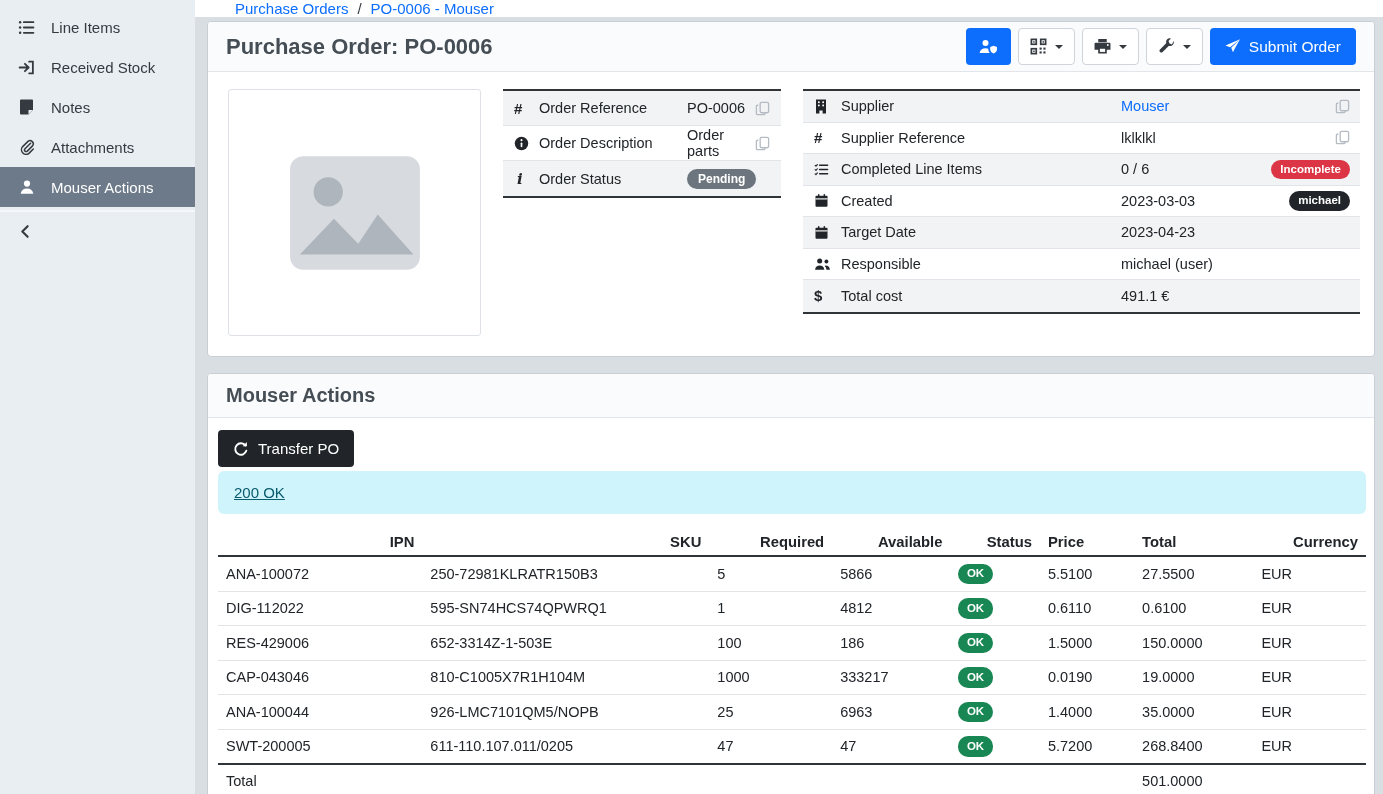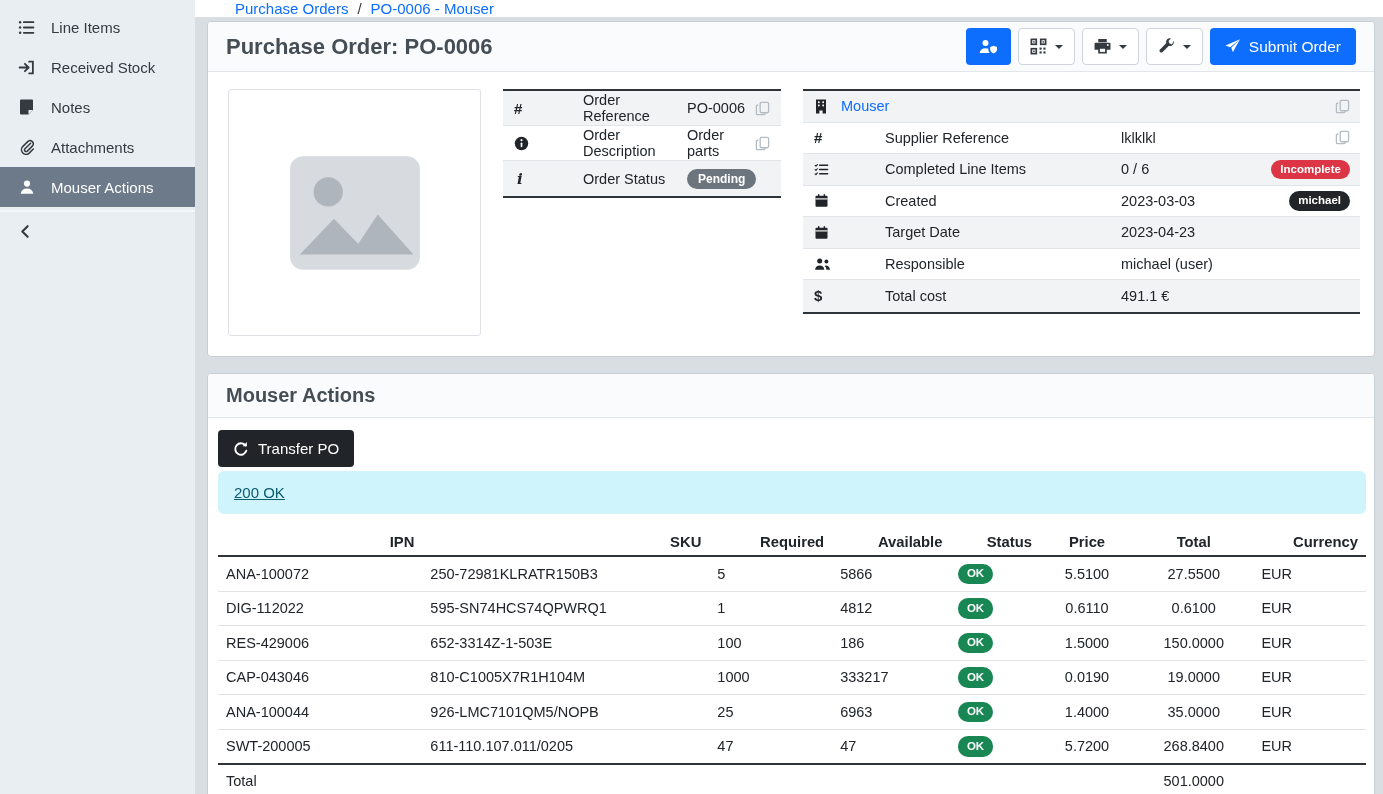--- a/index.html
+++ b/index.html
@@ -46,40 +46,40 @@
   .dtable.left { width:278px; }
   .dtable.right { flex:1; }
   .drow { display:grid; align-items:center; border-bottom:1px solid #e1e4e8; background:#fff; }
   .drow:last-child { border-bottom:none; }
   .drow:nth-child(odd) { background:#f1f3f4; }
   .left .drow { grid-template-columns:36px 148px 1fr 26px; min-height:35px; }
   .right .drow { grid-template-columns:38px 280px 1fr auto; min-height:31.5px; }
   .dicon { justify-self:start; padding-left:11px; color:#212529; display:flex; align-items:center; }
   .dicon.txt { font-weight:700; font-size:15px; }
   .dicon.info-i { font-family:"DejaVu Serif", serif; font-style:italic; font-size:15px; font-weight:700; padding-left:14px; }
-  .dlabel { color:#212529;margin-left:44px; }
+  .dlabel { color:#212529; }
   .dval a { color:#0d6efd; text-decoration:none; cursor:pointer; }
   .dright { justify-self:end; padding-right:10px; display:flex; align-items:center; }
   .copy { color:#b4bbc2; cursor:pointer; display:flex; align-items:center; }
 
   .badge { display:inline-block; border-radius:10px; color:#fff; font-size:11.5px; font-weight:700; line-height:1; padding:4px 9px; }
   .badge.pending { background:#6c757d; font-weight:600; font-size:12px; padding:4px 11px; }
   .badge.incomplete { background:#dc3545; }
   .badge.user { background:#212529; }
   .badge.ok { background:#198754; padding:4.5px 8.5px; }
 
   
   .actions-body { padding:12px 8px 0 10px; }
   .transfer-btn { display:inline-flex; align-items:center; gap:9px; background:#212529; color:#fff; height:37px; padding:0 15px; border-radius:4px; cursor:pointer; }
   .alert-info { margin-top:4px; background:#cff4fc; color:#095b6e; border-radius:6px; padding:13px 16px;text-decoration:underline; }
 
   table.ptable { width:100%; border-collapse:collapse; table-layout:fixed; margin-top:15px; font-size:14.5px; }
   .ptable th { text-align:right; font-weight:600; padding:5px 8px; border-bottom:2px solid #2f3439; font-size:14.8px; color:#212529; }
   .ptable td { padding:6.5px 8px; border-bottom:1px solid #e2e5e8; overflow:hidden; white-space:nowrap; }
-  .ptable .num { text-align:center;margin-top:40px; }
+  .ptable .num { text-align:left;margin-top:40px; }
   .ptable .total-row td { border-top:2px solid #2f3439; padding:8px; }
 
   svg { display:block; }
 </style>
 </head>
 <body>
 
 <div class="app">
 
   <aside class="sidebar">
@@ -268,20 +268,21 @@
                 <svg width="14" height="15" viewBox="0 0 12 15">
                     <path d="M1 0.5h10V14.5H7.6v-3H4.4v3H1z" fill="currentColor"></path>
                     <g fill="#fff">
                       <rect x="3" y="2.4" width="1.7" height="1.7"></rect>
                       <rect x="7.3" y="2.4" width="1.7" height="1.7"></rect>
                       <rect x="3" y="5.6" width="1.7" height="1.7"></rect>
                       <rect x="7.3" y="5.6" width="1.7" height="1.7"></rect>
                     </g>
                   </svg>
               </span>
+              <span class="dlabel">Supplier</span>
               <span class="dval"><a>Mouser</a></span>
               <span class="dright copy">
                 <svg width="15" height="15" viewBox="0 0 16 16" fill="none" stroke="currentColor" stroke-width="1.4">
                     <rect x="5.5" y="1.5" width="9" height="11" rx="1.5"></rect>
                     <path d="M3.5 4.5H2.5a1 1 0 0 0-1 1v8a1 1 0 0 0 1 1h7a1 1 0 0 0 1-1v-1"></path>
                   </svg>
               </span>
             </div>
             <div class="drow">
               <span class="dicon txt">#</span>

